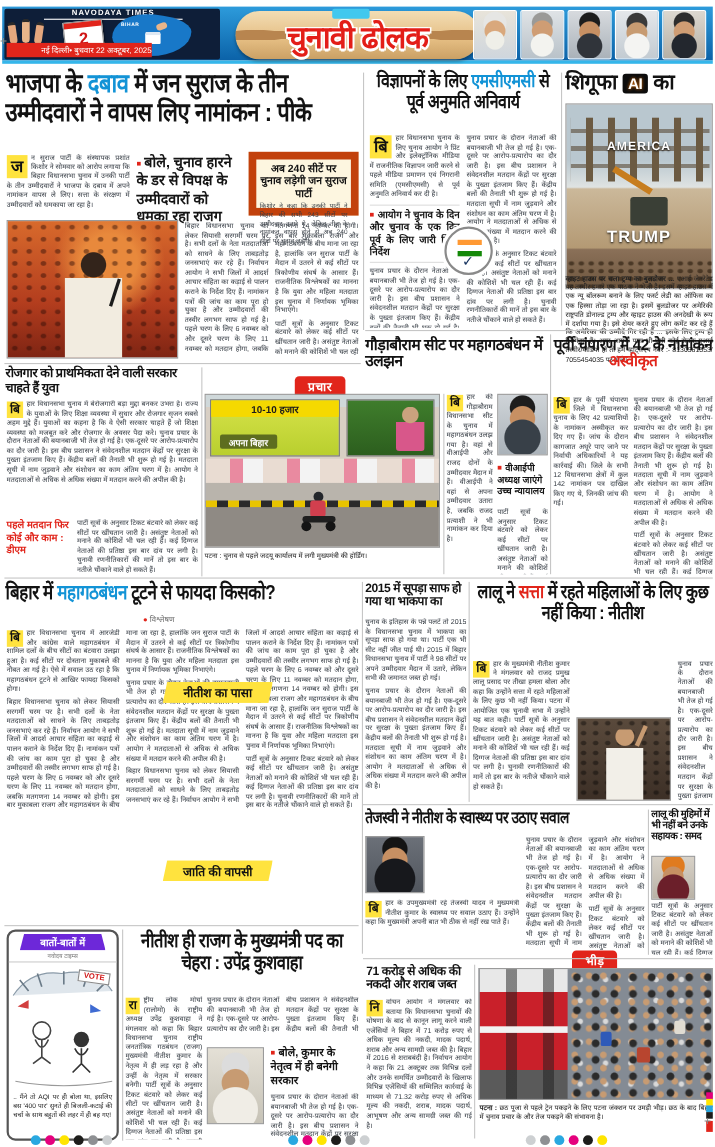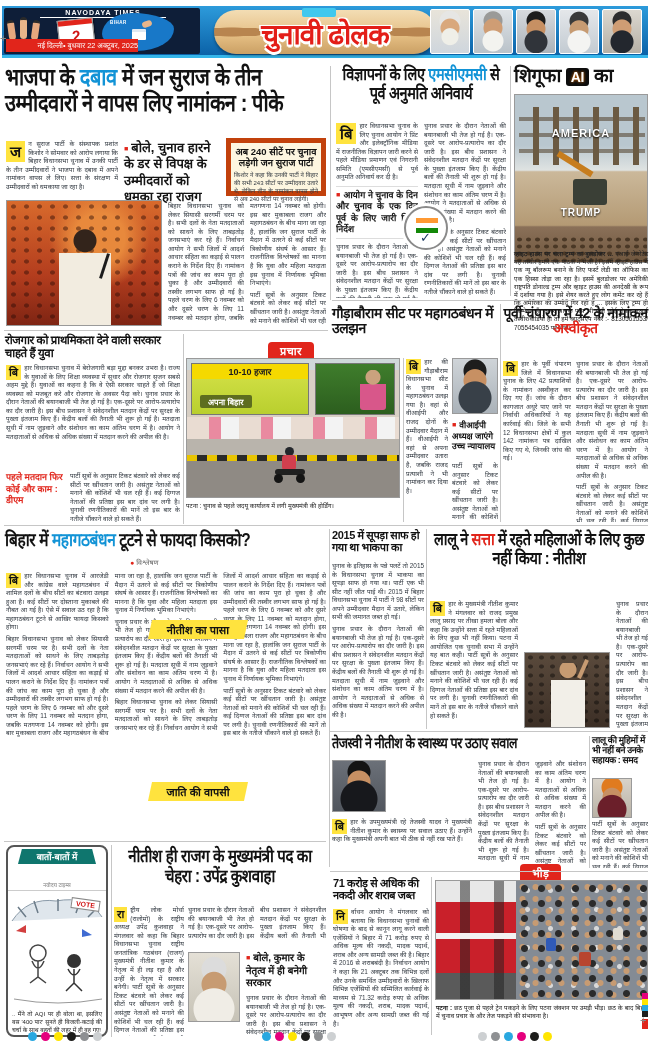--- a/index.html
+++ b/index.html
@@ -70,21 +70,21 @@
     </div>
   </div>
 
   <div class="abs hl cond" style="left:5px;top:64px;width:324px;font-size:20px">
     <span>भाजपा के </span><span class="blue">दबाव</span><span> में जन सुराज के तीन उम्मीदवारों ने वापस लिए नामांकन : पीके</span>
   </div>
   <div class="abs bt" style="left:6px;top:140px;width:112px;height:56px">
     <span class="dc">ज</span><span>न सुराज पार्टी के संस्थापक प्रशांत किशोर ने सोमवार को आरोप लगाया कि बिहार विधानसभा चुनाव में उनकी पार्टी के तीन उम्मीदवारों ने भाजपा के दबाव में अपने नामांकन वापस ले लिए। सत्ता के संरक्षण में उम्मीदवारों को धमकाया जा रहा है।</span>
   </div>
   <div class="abs bh" style="left:124px;top:140px;width:96px;font-size:13px">बोले, चुनाव हारने के डर से विपक्ष के उम्मीदवारों को धमका रहा राजग</div>
-  <div class="abs" style="left:226px;top:138px;width:100px;height:58px;background:#fdf6e0;border:5px solid #c2410c;padding:3px">
+  <div class="abs" style="left:226px;top:138px;width:100px;height:58px;background:#fdf6e0;border:7px solid #c2410c;padding:3px">
     <div class="boxti" style="font-size:9.5px">अब 240 सीटें पर चुनाव लड़ेगी जन सुराज पार्टी</div>
     <div class="bt" style="font-size:6px;margin-top:2px">किशोर ने कहा कि उनकी पार्टी ने बिहार की सभी 243 सीटों पर उम्मीदवार उतारे थे, लेकिन तीन के नामांकन वापस होने से अब 240 सीटों पर चुनाव लड़ेगी।</div>
   </div>
   <div class="abs photo" style="left:6px;top:200px;width:156px;height:126px;background:radial-gradient(circle at 60% 30%,#e8893c 20%,transparent 40%),linear-gradient(180deg,#d86a2c,#b33d1e 60%,#7e2413)">
     <div style="position:absolute;inset:0;background-image:radial-gradient(rgba(40,10,5,.45) 2px,transparent 3px);background-size:13px 11px"></div>
     <div style="position:absolute;left:52px;top:28px;width:52px;height:98px;background:radial-gradient(circle at 50% 12%,#33241b 11px,transparent 12px),linear-gradient(180deg,transparent 24px,#f2ece0 24px)"></div>
     <div style="position:absolute;left:96px;top:52px;width:3px;height:26px;background:#1c1c1c;transform:rotate(18deg)"></div>
   </div>
   <div class="abs bt cols2" style="left:168px;top:202px;width:158px;height:124px">
     <p>बिहार विधानसभा चुनाव को लेकर सियासी सरगर्मी चरम पर है। सभी दलों के नेता मतदाताओं को साधने के लिए ताबड़तोड़ जनसभाएं कर रहे हैं। निर्वाचन आयोग ने सभी जिलों में आदर्श आचार संहिता का कड़ाई से पालन कराने के निर्देश दिए हैं। नामांकन पत्रों की जांच का काम पूरा हो चुका है और उम्मीदवारों की तस्वीर लगभग साफ हो गई है। पहले चरण के लिए 6 नवम्बर को और दूसरे चरण के लिए 11 नवम्बर को मतदान होगा, जबकि मतगणना 14 नवम्बर को होगी। इस बार मुकाबला राजग और महागठबंधन के बीच माना जा रहा है, हालांकि जन सुराज पार्टी के मैदान में उतरने से कई सीटों पर त्रिकोणीय संघर्ष के आसार हैं। राजनीतिक विश्लेषकों का मानना है कि युवा और महिला मतदाता इस चुनाव में निर्णायक भूमिका निभाएंगे।</p>
@@ -109,21 +109,21 @@
   </div>
 
   <div class="abs hl" style="left:514px;top:66px;width:134px;font-size:19px">
     <span>शिगूफा </span><span style="background:#0d0d0d;color:#fff;font-size:14px;padding:1px 5px;border-radius:3px;text-shadow:0 0 3px #ff7b00">AI</span><span> का</span>
   </div>
   <div class="abs photo" style="left:514px;top:94px;width:134px;height:169px;background:linear-gradient(180deg,#b9c7cf 30%,#dfe3e2 45%,#cbb89a 46%,#b49a74 78%,#8a7058 79%,#6f573f)">
     <div style="position:absolute;left:4px;top:12px;width:126px;height:58px;background:repeating-linear-gradient(90deg,transparent 0 14px,#6b5a42 14px 20px),repeating-linear-gradient(0deg,transparent 0 12px,rgba(80,62,40,.55) 12px 16px)"></div>
     <div style="position:absolute;left:0;top:32px;width:100%;text-align:center;color:#fff;font-size:11px;font-weight:800;letter-spacing:1px;text-shadow:0 1px 2px #000">AMERICA</div>
     <div style="position:absolute;left:58px;top:84px;width:34px;height:26px;background:#3a3f36;border-radius:3px"></div>
     <div style="position:absolute;left:40px;top:66px;width:40px;height:6px;background:#c77d1e;transform:rotate(32deg)"></div>
-    <div style="position:absolute;left:0;top:112px;width:100%;text-align:center;color:#fff;font-size:10px;font-weight:800;letter-spacing:1px;text-shadow:0 1px 2px #000">TRUMP</div>
+    <div style="position:absolute;left:0;top:112px;width:100%;text-align:center;color:#fff;font-size:15px;font-weight:800;letter-spacing:1px;text-shadow:0 1px 2px #000">TRUMP</div>
     <div style="position:absolute;left:0;bottom:0;width:100%;height:26px;background-image:radial-gradient(#4a3826 2px,transparent 3px);background-size:9px 7px"></div>
   </div>
   <div class="abs cap" style="left:514px;top:250px;width:134px;height:104px">
     <span style="font-weight:700">व्हाइट हाउस पर चला ट्रम्प का बुलडोजर ...</span>
     <span>एआई जेनरेटेड यह तस्वीर हमारे एक पाठक ने भेजी है। इसमें व्हाइट हाउस में एक न्यू बॉलरूम बनाने के लिए फर्स्ट लेडी का ऑफिस का एक हिस्सा तोड़ा जा रहा है। इसमें बुलडोजर पर अमेरिकी राष्ट्रपति डोनाल्ड ट्रम्प और व्हाइट हाउस की अनदेखी के रूप में दर्शाया गया है। इसे शेयर करते हुए लोग कमेंट कर रहे हैं कि अमेरिका की उम्मीदें गिर रही हैं ... इसके लिए ट्रम्प ही जिम्मेदार हैं। अगर आपके पास भी ऐसी कोई रोचक एआई तस्वीर/वीडियो हो तो हमें व्हाट्सएप नंबर :- 8130561553/ 7055454035 पर भेजें।</span>
   </div>
 
   <div class="abs hl" style="left:5px;top:334px;width:176px;font-size:11.5px">रोजगार को प्राथमिकता देने वाली सरकार चाहते हैं युवा</div>
   <div class="abs bt" style="left:6px;top:364px;width:174px;height:104px">
     <span class="dc dcs">बि</span><span>हार विधानसभा चुनाव में बेरोजगारी बड़ा मुद्दा बनकर उभरा है। राज्य के युवाओं के लिए शिक्षा व्यवस्था में सुधार और रोजगार सृजन सबसे अहम मुद्दे हैं। युवाओं का कहना है कि वे ऐसी सरकार चाहते हैं जो शिक्षा व्यवस्था को मजबूत करे और रोजगार के अवसर पैदा करे।</span>
@@ -214,21 +214,21 @@
   <div class="abs bt cols2" style="left:478px;top:760px;width:108px;height:108px">
     <p>चुनाव प्रचार के दौरान नेताओं की बयानबाजी भी तेज हो गई है। एक-दूसरे पर आरोप-प्रत्यारोप का दौर जारी है। इस बीच प्रशासन ने संवेदनशील मतदान केंद्रों पर सुरक्षा के पुख्ता इंतजाम किए हैं। केंद्रीय बलों की तैनाती भी शुरू हो गई है। मतदाता सूची में नाम जुड़वाने और संशोधन का काम अंतिम चरण में है। आयोग ने मतदाताओं से अधिक से अधिक संख्या में मतदान करने की अपील की है।</p>
     <p>पार्टी सूत्रों के अनुसार टिकट बंटवारे को लेकर कई सीटों पर खींचतान जारी है। असंतुष्ट नेताओं को मनाने की कोशिशें भी चल रही हैं। कई दिग्गज नेताओं की प्रतिष्ठा इस बार दांव पर लगी है। चुनावी रणनीतिकारों की मानें तो इस बार के नतीजे चौंकाने वाले हो सकते हैं।</p>
   </div>
 
   <div class="abs hl" style="left:592px;top:736px;width:56px;font-size:9px">लालू की मुहिमों में भी नहीं बने उनके सहायक : समद</div>
   <div class="abs photo" style="left:592px;top:778px;width:40px;height:40px;background:radial-gradient(circle at 50% 80%,#6b1f2a 14px,transparent 15px),radial-gradient(circle at 50% 48%,#c79063 9px,transparent 10px),radial-gradient(circle at 50% 22%,#e07b1f 10px,transparent 11px),linear-gradient(#d8d2c8,#b9b2a6)"></div>
   <div class="abs bt" style="left:592px;top:820px;width:56px;height:48px">पार्टी सूत्रों के अनुसार टिकट बंटवारे को लेकर कई सीटों पर खींचतान जारी है। असंतुष्ट नेताओं को मनाने की कोशिशें भी चल रही हैं। कई दिग्गज नेताओं की प्रतिष्ठा इस बार दांव पर लगी है। चुनावी रणनीतिकारों की मानें तो इस बार के नतीजे चौंकाने वाले हो सकते हैं।</div>
 
   <div class="abs" style="left:6px;top:845px;width:102px;height:192px;border:2px solid #555;border-radius:8px;background:#fff">
-    <div style="margin:2px auto 16px;width:78px;background:#0f766e;color:#fff;font-weight:700;font-size:9px;text-align:center;padding:1px 0;clip-path:polygon(5% 0,95% 0,100% 100%,0 100%)">बातों-बातों में</div>
+    <div style="margin:2px auto 0;width:78px;background:#6d28d9;color:#fff;font-weight:700;font-size:9px;text-align:center;padding:1px 0;clip-path:polygon(5% 0,95% 0,100% 100%,0 100%)">बातों-बातों में</div>
     <div style="text-align:center;font-size:5.5px;color:#777;border-bottom:1px solid #ccc;padding:1px 0">नवोदय टाइम्स</div>
     <div style="position:relative;height:118px">
       <svg width="98" height="118">
         <path d="M4 30 Q20 6 48 10 Q80 4 94 26" stroke="#8a9aa8" fill="#dfe6ec" stroke-width="1"></path>
         <path d="M10 16 l8 10 M26 10 l4 12 M50 8 l0 12 M72 10 l-4 12 M88 18 l-8 8" stroke="#6b7b88" stroke-width="1.5"></path>
         <circle cx="30" cy="62" r="8" fill="none" stroke="#444" stroke-width="1.5"></circle>
         <path d="M24 70 q6 14 12 0 M30 70 l0 16 M22 92 l8 -6 8 6" stroke="#444" fill="none" stroke-width="1.5"></path>
         <circle cx="66" cy="70" r="7" fill="#333"></circle>
         <path d="M60 78 q6 12 12 0 M66 78 l0 14 M58 100 l8 -8 8 8" stroke="#333" fill="none" stroke-width="1.5"></path>
         <path d="M8 40 l10 -6 0 8 z" fill="#d23f3f"></path>

